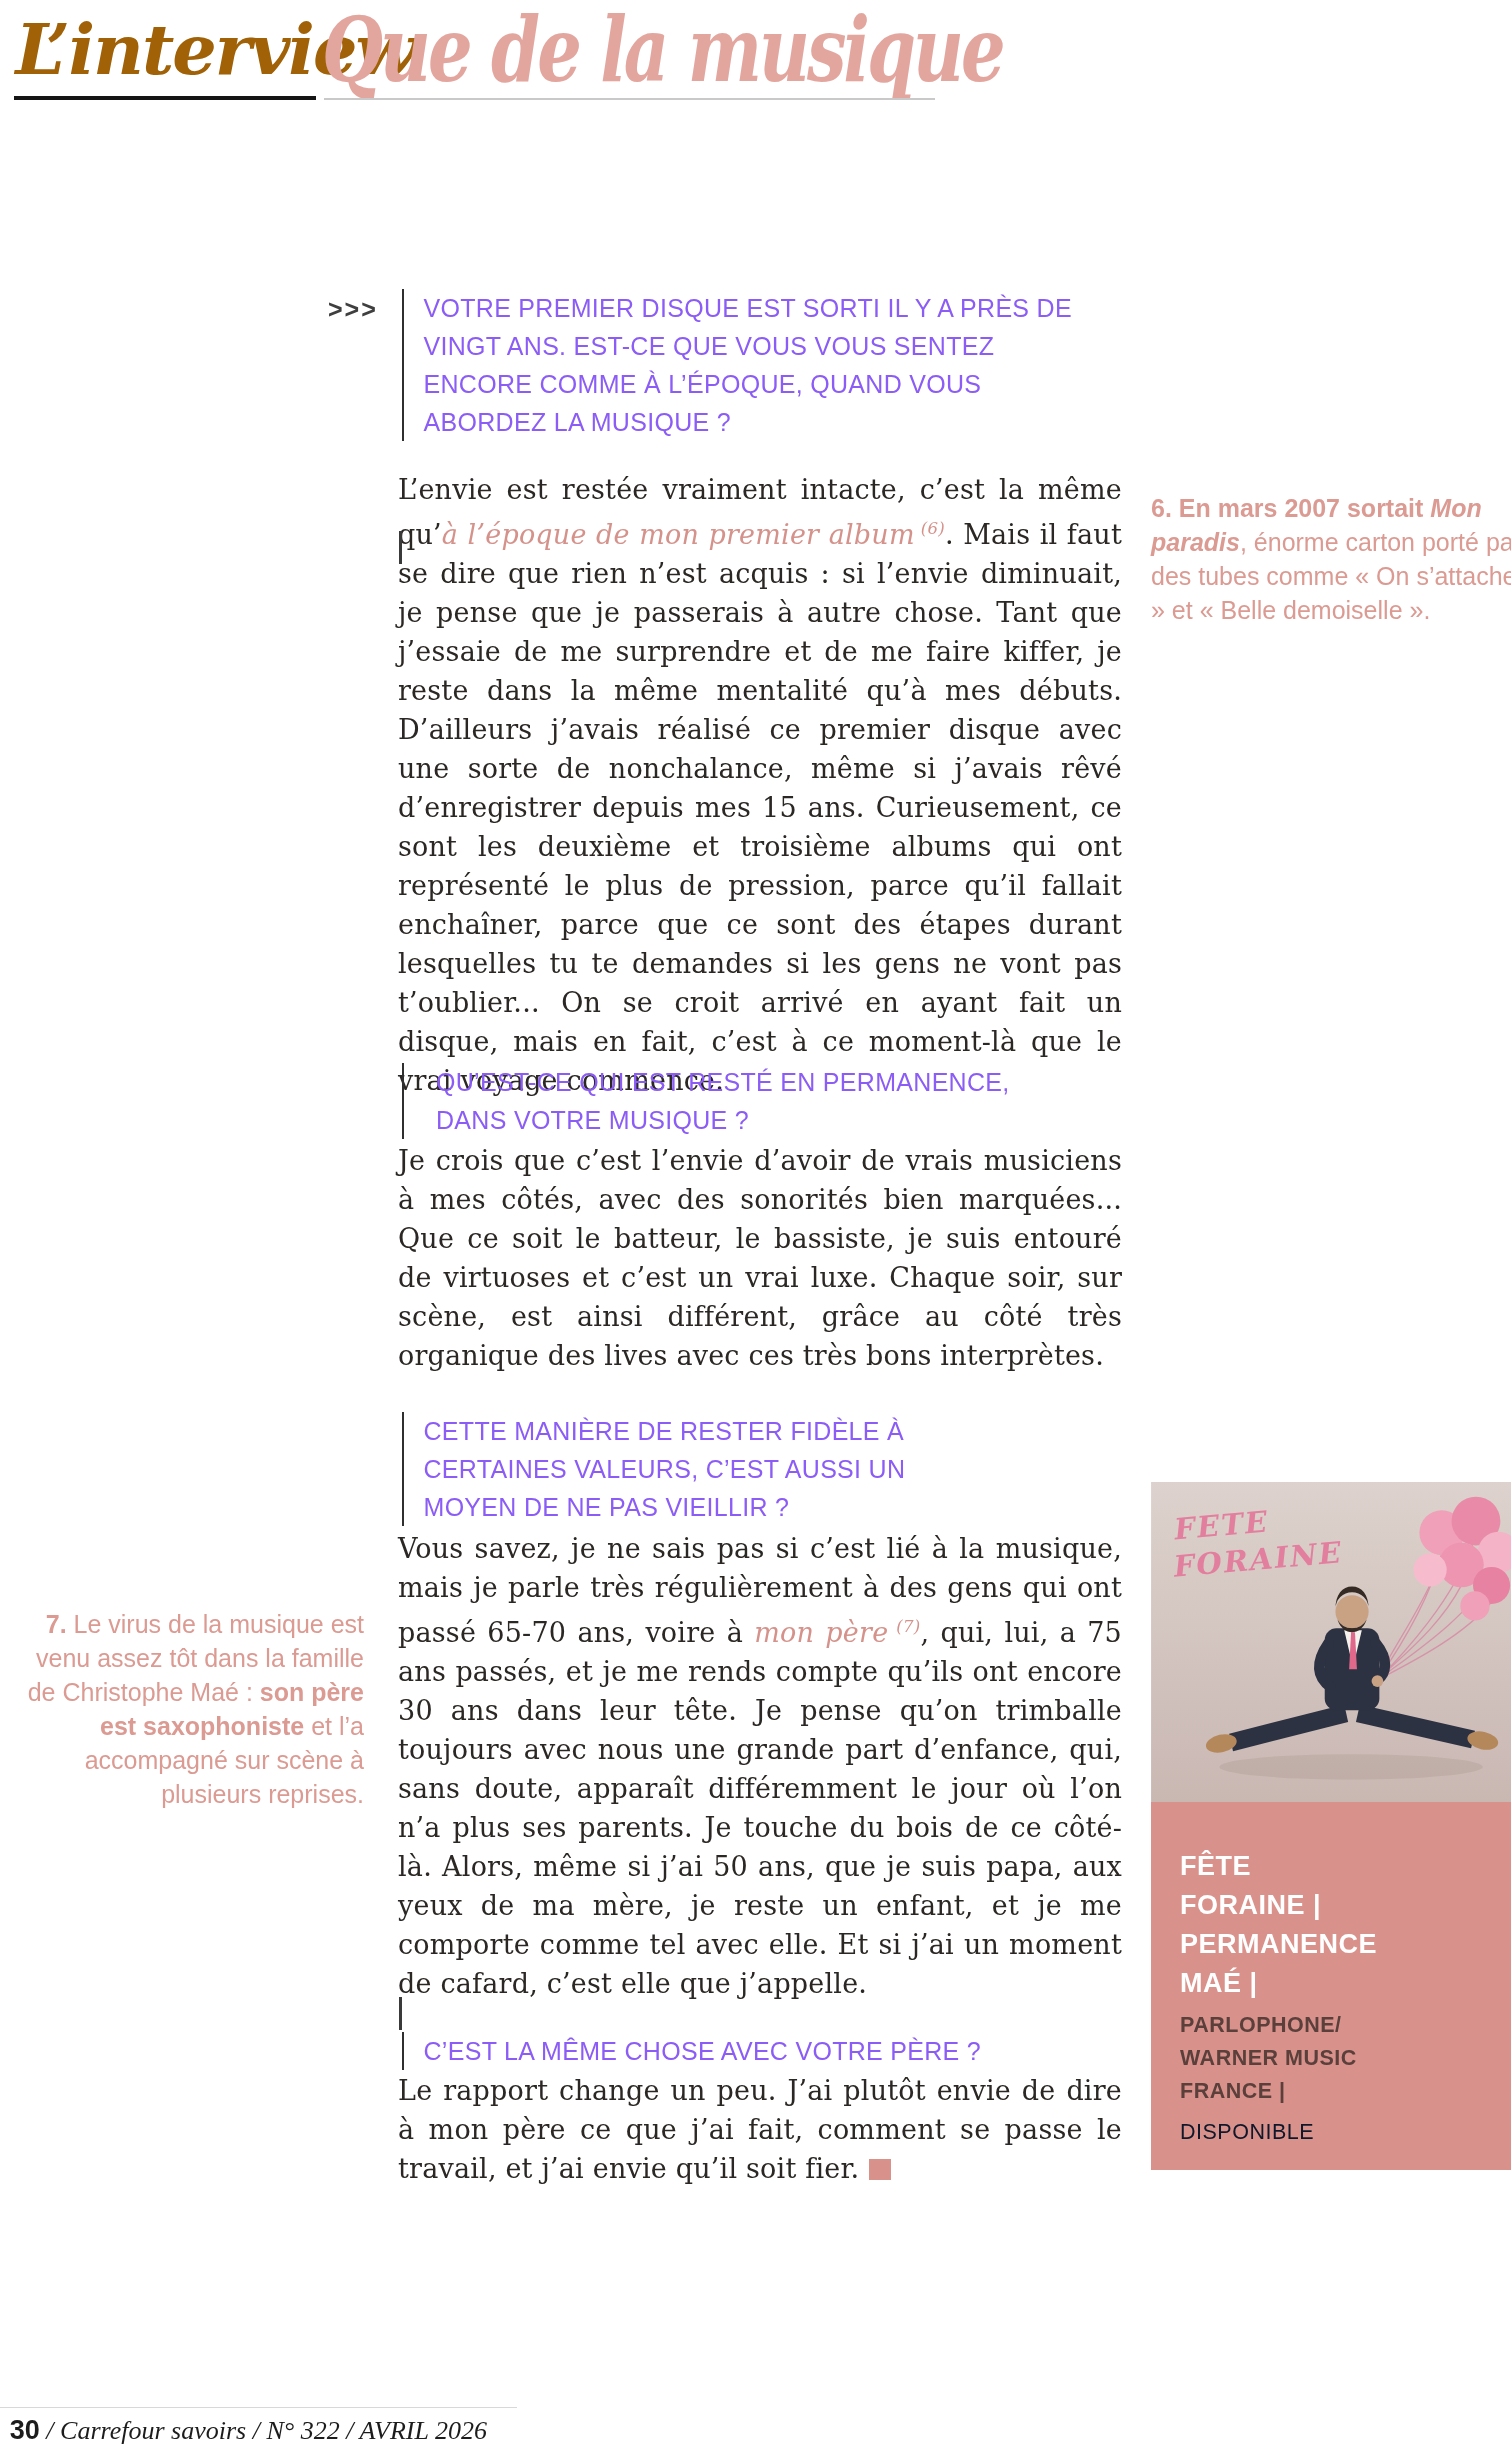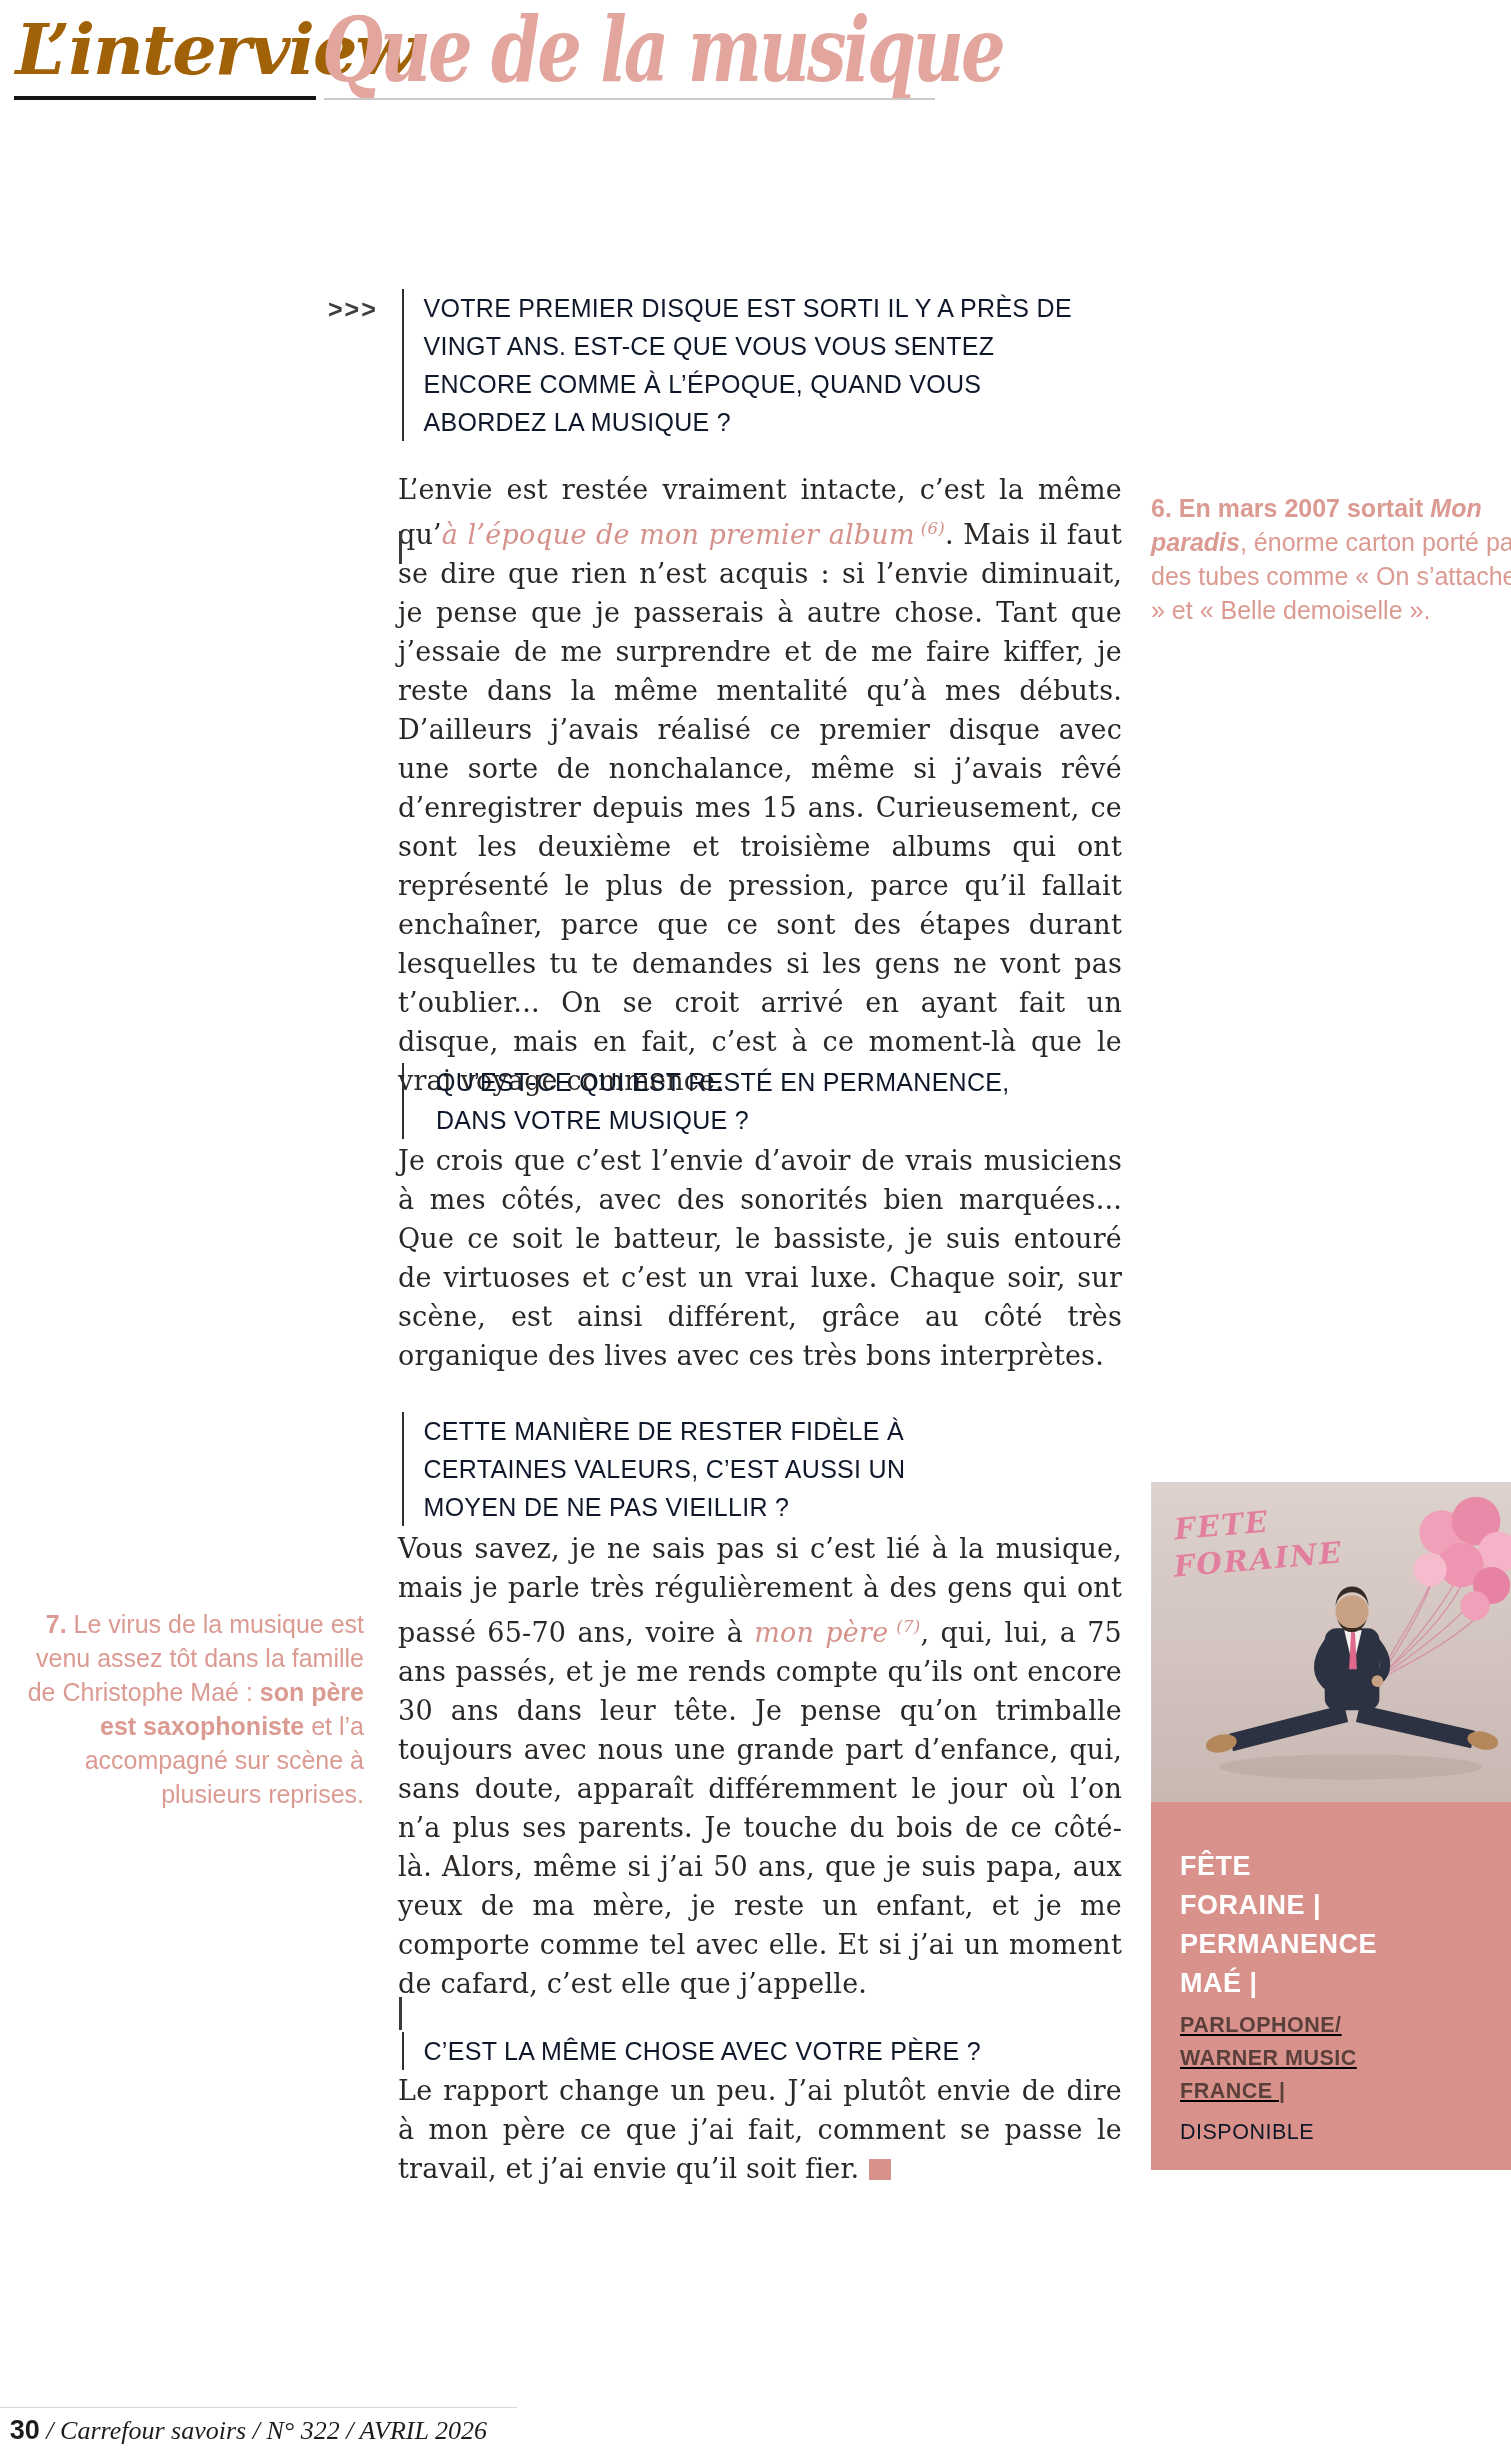--- a/index.html
+++ b/index.html
@@ -28,21 +28,21 @@
   
   .marker {
     position:absolute; left:328px; top:295px;
     font-family:"Liberation Sans", sans-serif; font-weight:700;
     font-size:25px; letter-spacing:2px; color:#3f3f3f;
   }
   .question {
     position:absolute;
     font-family:"Liberation Sans", sans-serif;
     font-size:25px; line-height:38px; letter-spacing:0.3px;
-    color:#0f172a;
+    color:#8b5cf6;
     border-left:2.9px solid #2f2f2f; padding-left:19.5px;
   }
   .q1 { left:402px; top:289px;  width:673px; }
   .q2 { left:402px; top:1063px; width:673px;padding-left:32px; }
   .q3 { left:402px; top:1412px; width:597px; }
   .q4 { left:402px; top:2032px; width:683px; }
 
   .answer {
     position:absolute;
     font-family:"DejaVu Serif", serif;
@@ -74,21 +74,21 @@
   .note .bi { font-weight:700; font-style:italic; }
 
   
   .cover { position:absolute; left:1151px; top:1482px; width:366px; height:320px; }
   .credit-block {
     position:absolute; left:1151px; top:1802px; width:366px; height:368px;
     background:#d9928b; padding:45px 29px 0 29px;
     font-family:"Liberation Sans", sans-serif;
   }
   .credit-title div { color:#ffffff; font-weight:700; font-size:27px; line-height:39px; letter-spacing:0.5px; }
-  .credit-label { margin-top:5.9px;text-decoration:underline; }
+  .credit-label { margin-top:5.9px; }
   .credit-label div { color:#5a3f3b; font-weight:700; font-size:21.5px; line-height:33px; letter-spacing:0.5px; }
   .credit-avail { margin-top:11.7px; color:#0f172a; font-size:21.5px; letter-spacing:0.5px; }
 
   
   .footer-rule { position:absolute; left:0; top:2407px; width:517px; height:1px; background:#d8d8d8; }
   .footer { position:absolute; left:9.8px; top:2415px; font-size:26px; color:#1c1c1c; white-space:nowrap; }
   .footer .num  { font-family:"Liberation Sans", sans-serif; font-weight:700; font-style:normal; font-size:27px; }
   .footer .rest { font-family:"Liberation Serif", serif; font-style:italic; }
 </style>
 </head>

